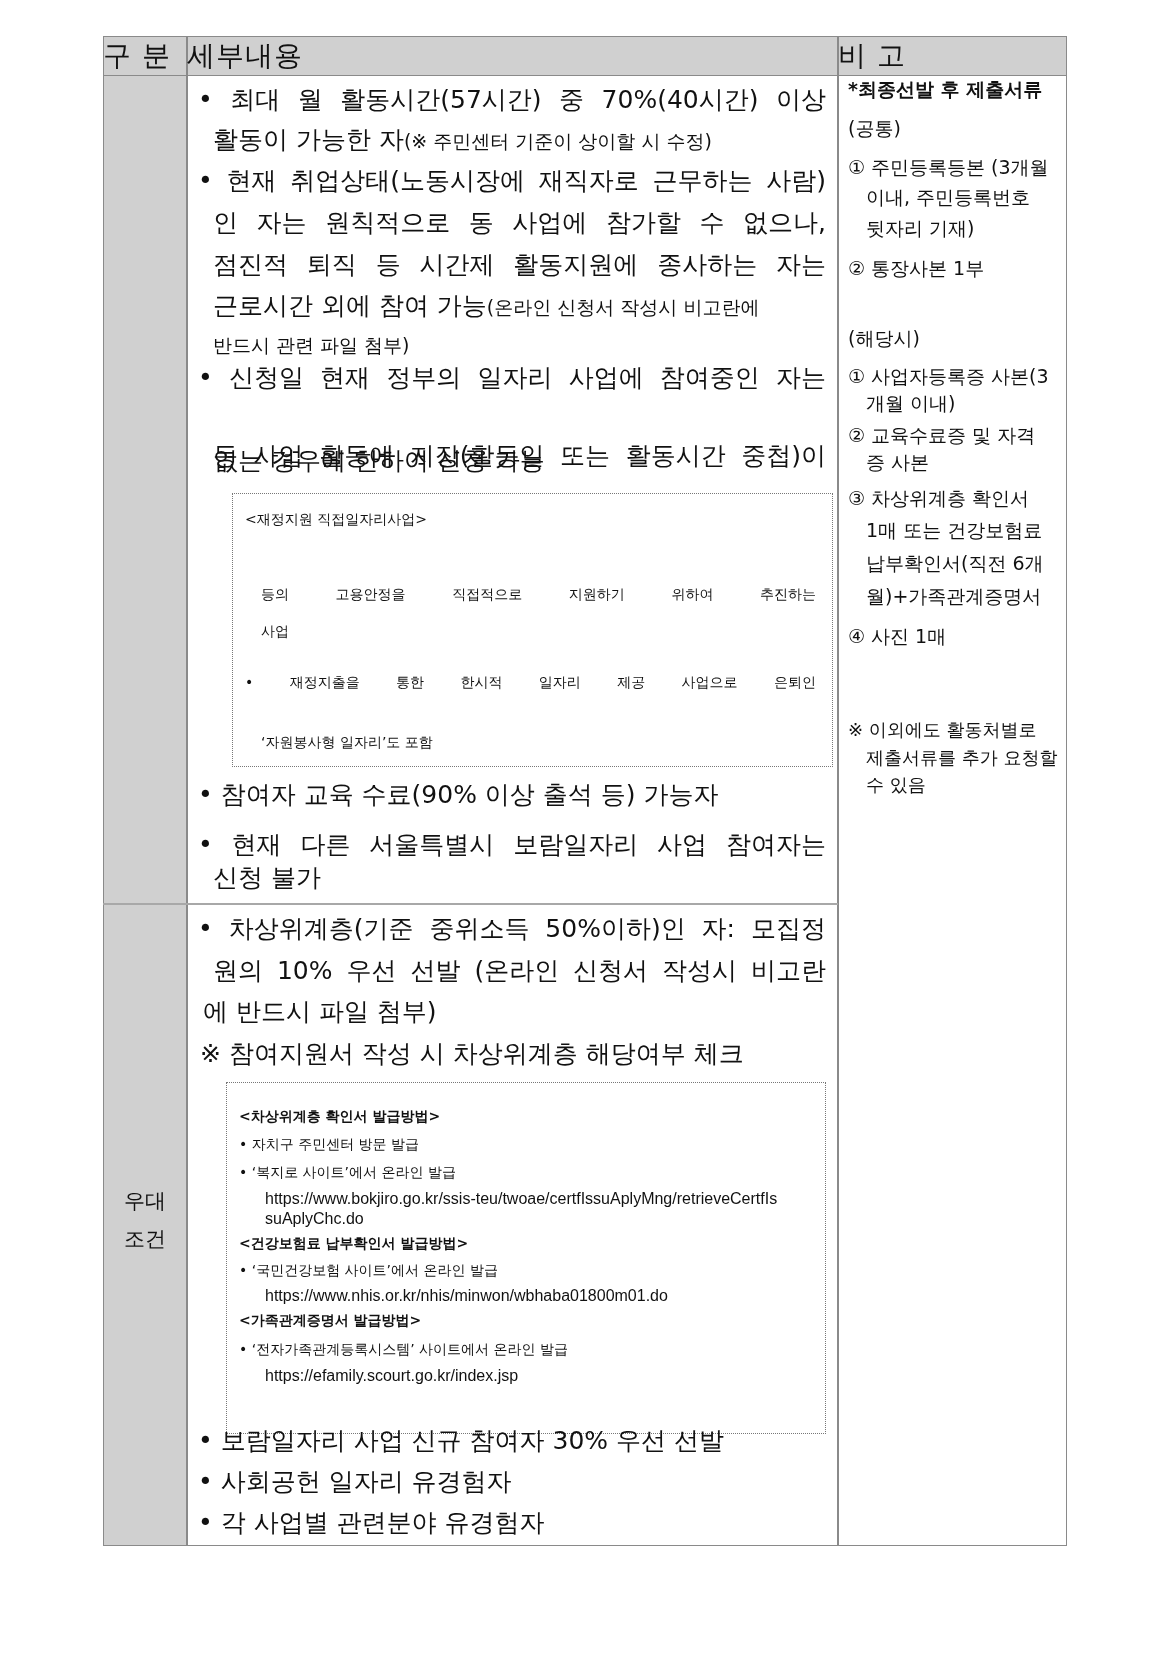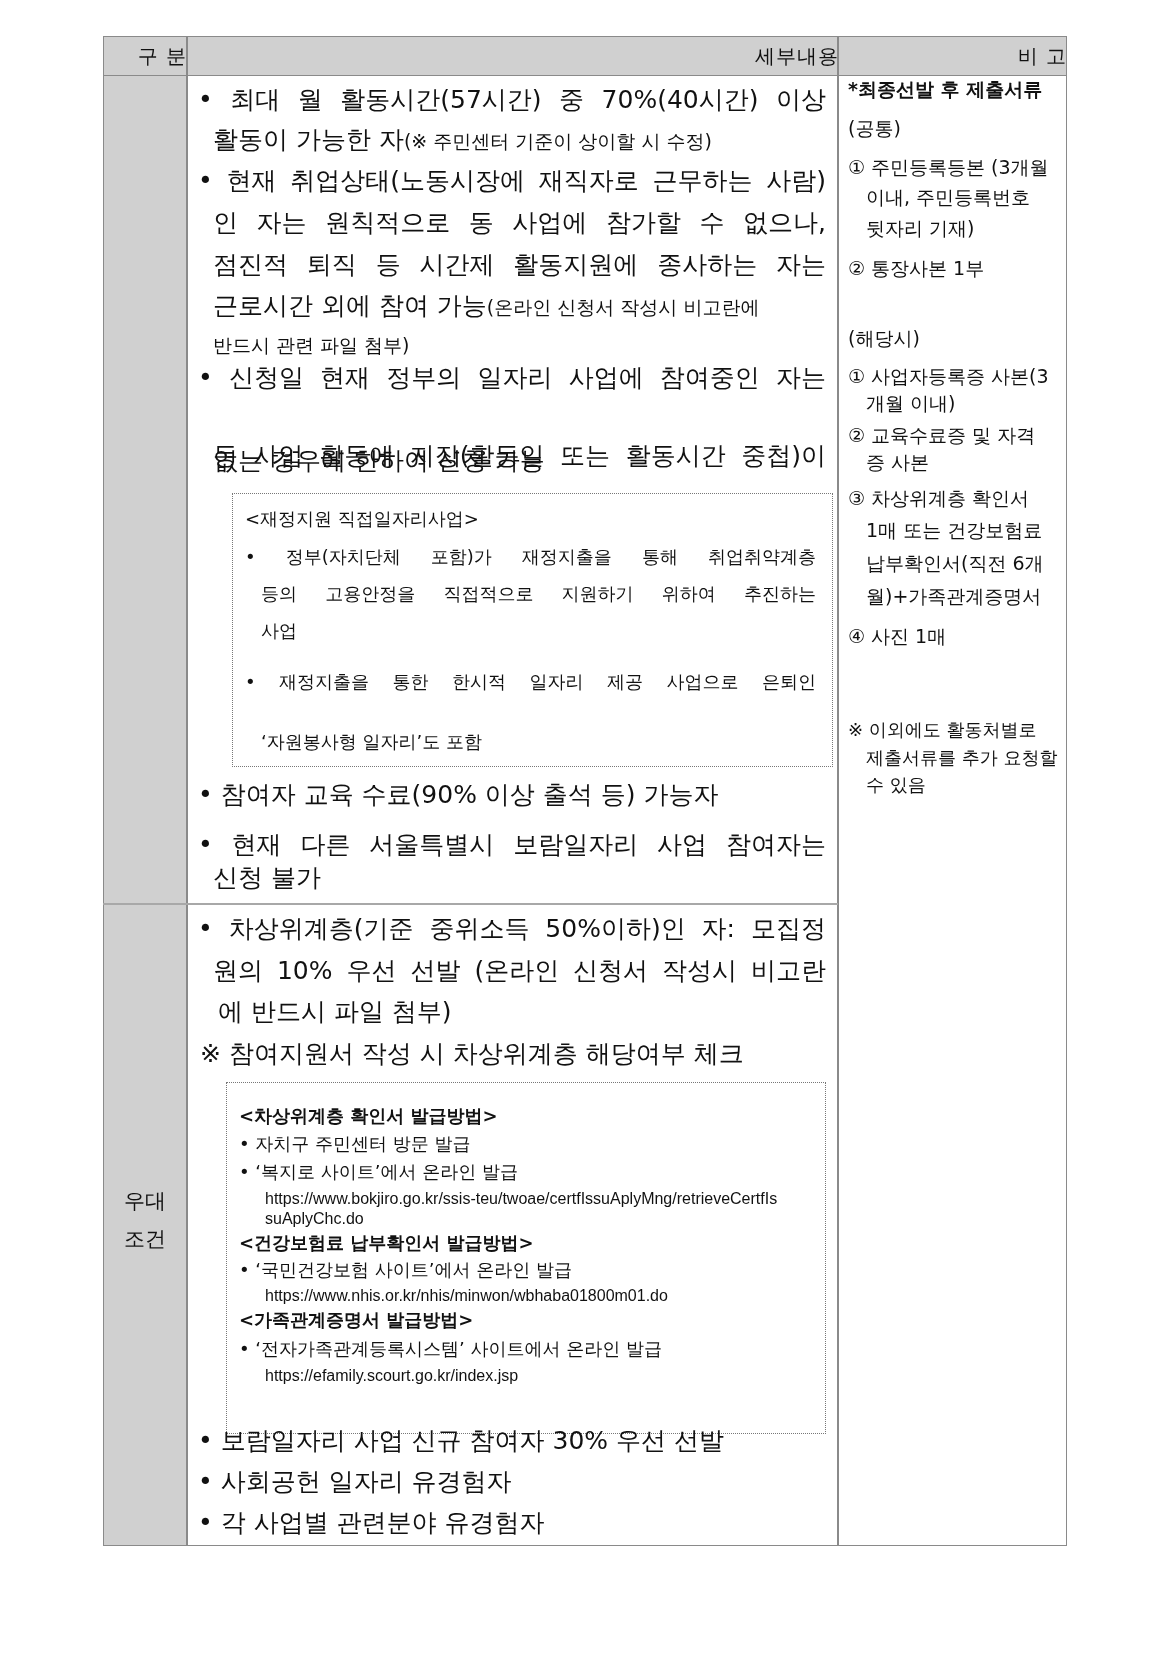--- a/index.html
+++ b/index.html
@@ -5,28 +5,28 @@
   html, body { margin:0; padding:0; background:#ffffff; }
   body { width:1170px; height:1654px; position:relative; overflow:hidden;
          font-family:"DejaVu Sans","Liberation Sans",sans-serif; color:#111; }
   .tbl { position:absolute; left:103px; top:36px; width:964px; height:1510px;
          border:1.5px solid #8a8a8a; box-sizing:border-box; }
   .hdr { position:absolute; left:103px; top:36px; width:964px; height:40px; background:#d0d0d0;
          border:1.5px solid #8a8a8a; box-sizing:border-box; }
   .col1bg { position:absolute; left:103px; top:76px; width:84px; height:1470px; background:#d0d0d0; }
   .vline { position:absolute; width:1.5px; background:#8a8a8a; }
   .hline { position:absolute; height:1.5px; background:#a8a8a8; }
-  .hcell { position:absolute; top:36px; height:40px; line-height:40px; text-align:right;
-           font-size:20px; letter-spacing:1px; }
+  .hcell { position:absolute; top:36px; height:40px; line-height:40px; text-align:left;
+           font-size:28px; letter-spacing:1px; }
   .gcell { position:absolute; font-size:21px; text-align:center; line-height:38px; width:84px; left:103px; }
   .line { position:absolute; white-space:nowrap; font-size:25px; line-height:30px; }
   .just { text-align:justify; text-align-last:justify; }
   .small { font-size:19px; }
   .box { position:absolute; border:1px dotted #777; box-sizing:border-box; }
-  .bline { position:absolute; white-space:nowrap; font-size:18px; line-height:26px; }
+  .bline { position:absolute; white-space:nowrap; font-size:14px; line-height:26px; }
   .url { position:absolute; white-space:nowrap; font-size:16px; line-height:20px; font-family:"Liberation Sans",sans-serif; }
   .rline { position:absolute; white-space:nowrap; font-size:19px; line-height:24px; left:848px; }
   .bold { font-weight:bold; }
 </style>
 </head>
 <body>
 
 <div class="col1bg"></div>
 <div class="hdr"></div>
 <div class="tbl"></div>
@@ -50,36 +50,35 @@
   <div class="line just" style="left:213px;top:250px;width:613px;">점진적 퇴직 등 시간제 활동지원에 종사하는 자는</div>
   <div class="line" style="left:213px;top:291px;"><span>근로시간 외에 참여 가능</span><span class="small">(온라인 신청서 작성시 비고란에</span></div>
   <div class="line small" style="left:213px;top:330px;">반드시 관련 파일 첨부)</div>
 
   <div class="line just" style="left:198px;top:363px;width:628px;">• 신청일 현재 정부의 일자리 사업에 참여중인 자는</div>
   <div class="line just" style="left:213px;top:405px;width:613px;margin-top:36px;">동 사업 활동에 지장(활동일 또는 활동시간 중첩)이</div>
   <div class="line" style="left:213px;top:446px;">없는 경우에 한하여 신청 가능</div>
 
   <div class="box" style="left:232px;top:493px;width:601px;height:274px;">
     <div class="bline" style="left:12px;top:12px;">&lt;재정지원 직접일자리사업&gt;</div>
-    <div class="bline just" style="left:12px;top:50px;width:571px;">• 정부(자치단체 포함)가 재정지출을 통해 취업취약계층</div>
     <div class="bline just" style="left:28px;top:87px;width:555px;">등의 고용안정을 직접적으로 지원하기 위하여 추진하는</div>
     <div class="bline" style="left:28px;top:124px;">사업</div>
     <div class="bline just" style="left:12px;top:175px;width:571px;">• 재정지출을 통한 한시적 일자리 제공 사업으로 은퇴인</div>
     <div class="bline" style="left:28px;top:235px;">‘자원봉사형 일자리’도 포함</div>
   </div>
 
   <div class="line" style="left:198px;top:780px;">• 참여자 교육 수료(90% 이상 출석 등) 가능자</div>
   <div class="line just" style="left:198px;top:822px;width:628px;margin-top:8px;">• 현재 다른 서울특별시 보람일자리 사업 참여자는</div>
   <div class="line" style="left:213px;top:863px;">신청 불가</div>
 </div>
 
 <div>
   <div class="line just" style="left:198px;top:914px;width:628px;">• 차상위계층(기준 중위소득 50%이하)인 자: 모집정</div>
   <div class="line just" style="left:213px;top:956px;width:613px;">원의 10% 우선 선발 (온라인 신청서 작성시 비고란</div>
-  <div class="line" style="left:218px;top:997px;text-align:center;">에 반드시 파일 첨부)</div>
+  <div class="line" style="left:203px;top:997px;text-align:center;">에 반드시 파일 첨부)</div>
   <div class="line" style="left:200px;top:1039px;">※ 참여지원서 작성 시 차상위계층 해당여부 체크</div>
 
   <div class="box" style="left:226px;top:1082px;width:600px;height:352px;">
     <div class="bline bold" style="left:12px;top:20px;">&lt;차상위계층 확인서 발급방법&gt;</div>
     <div class="bline" style="left:12px;top:48px;">• 자치구 주민센터 방문 발급</div>
     <div class="bline" style="left:12px;top:76px;">• ‘복지로 사이트’에서 온라인 발급</div>
     <div class="url" style="left:38px;top:106px;">https://www.bokjiro.go.kr/ssis-teu/twoae/certfIssuAplyMng/retrieveCertfIs</div>
     <div class="url" style="left:38px;top:126px;">suAplyChc.do</div>
     <div class="bline bold" style="left:12px;top:147px;">&lt;건강보험료 납부확인서 발급방법&gt;</div>
     <div class="bline" style="left:12px;top:174px;">• ‘국민건강보험 사이트’에서 온라인 발급</div>

